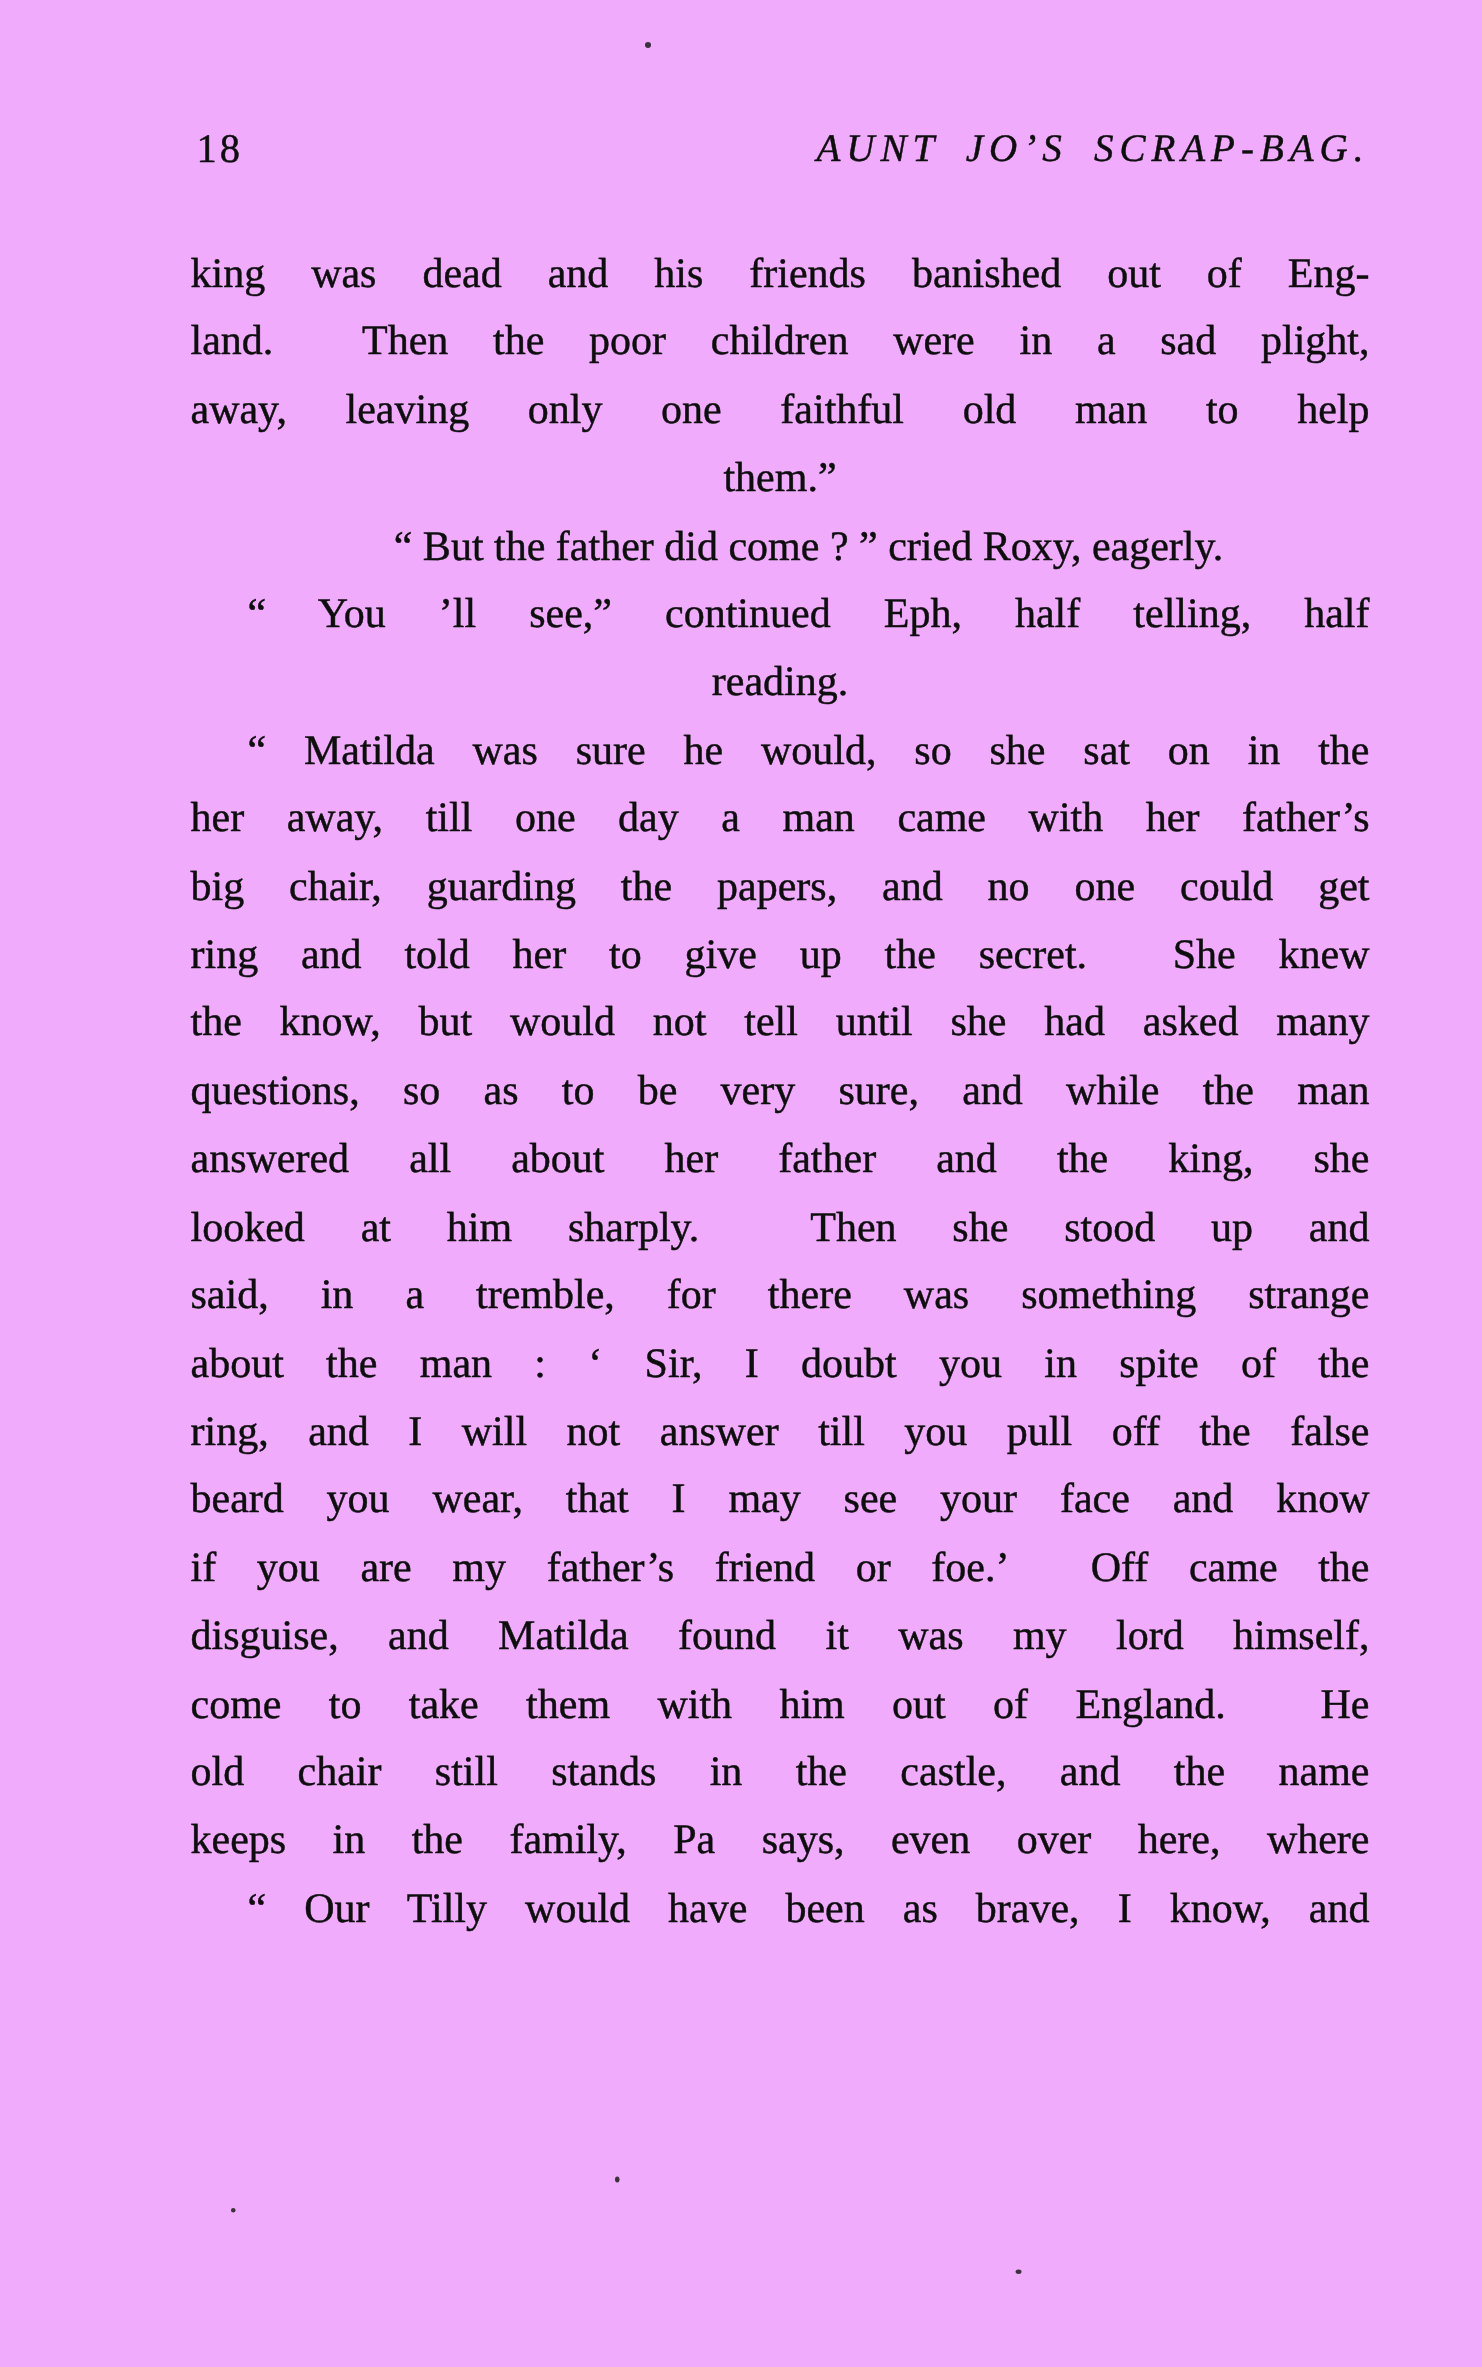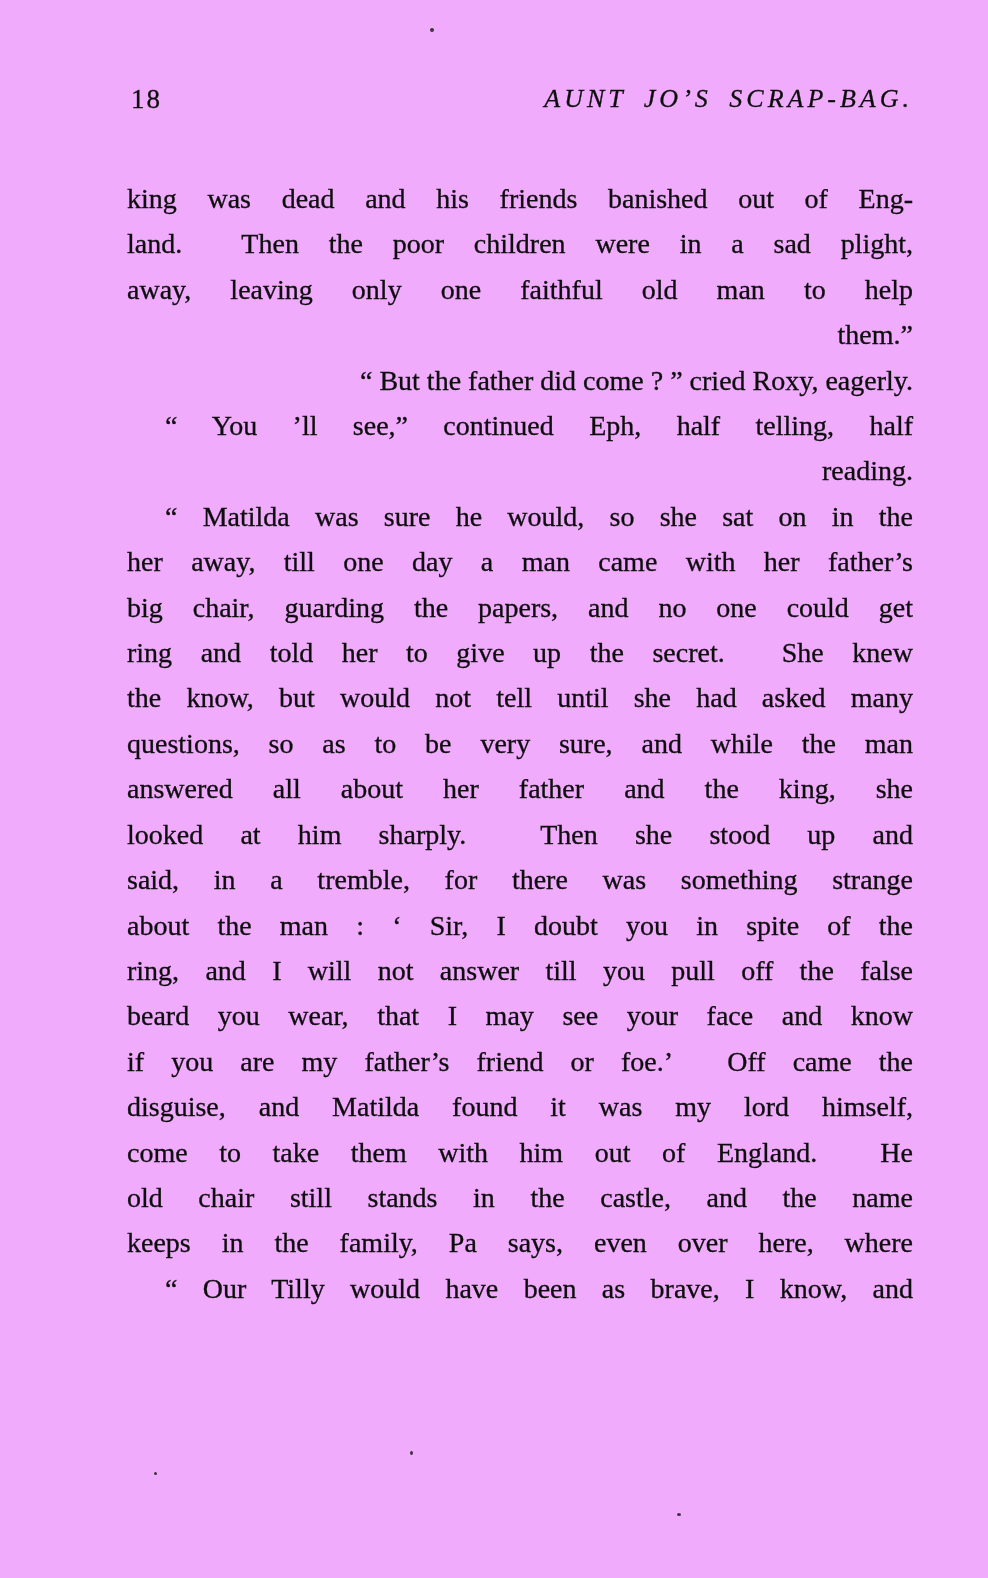--- a/index.html
+++ b/index.html
@@ -34,28 +34,28 @@
     font-style: italic;
     font-size: 26px;
     letter-spacing: 4px;
     word-spacing: 7px;
     -webkit-text-stroke: 0.3px #0e0e0e;
     white-space: nowrap;
   }
   
   .body-text {
     position: absolute;
-    top: 176px;
+    top: 160px;
     left: 127px;
     width: 786px;
   }
   .line {
     font-size: 28px;
     line-height: 45.4px;
-    text-align: right;
+    text-align: center;
     -webkit-text-stroke: 0.3px #0e0e0e;
   }
   .line.j {
     text-align: justify;
     text-align-last: justify;
   }
   .line.ind {
     text-indent: 38px;
   }
   

